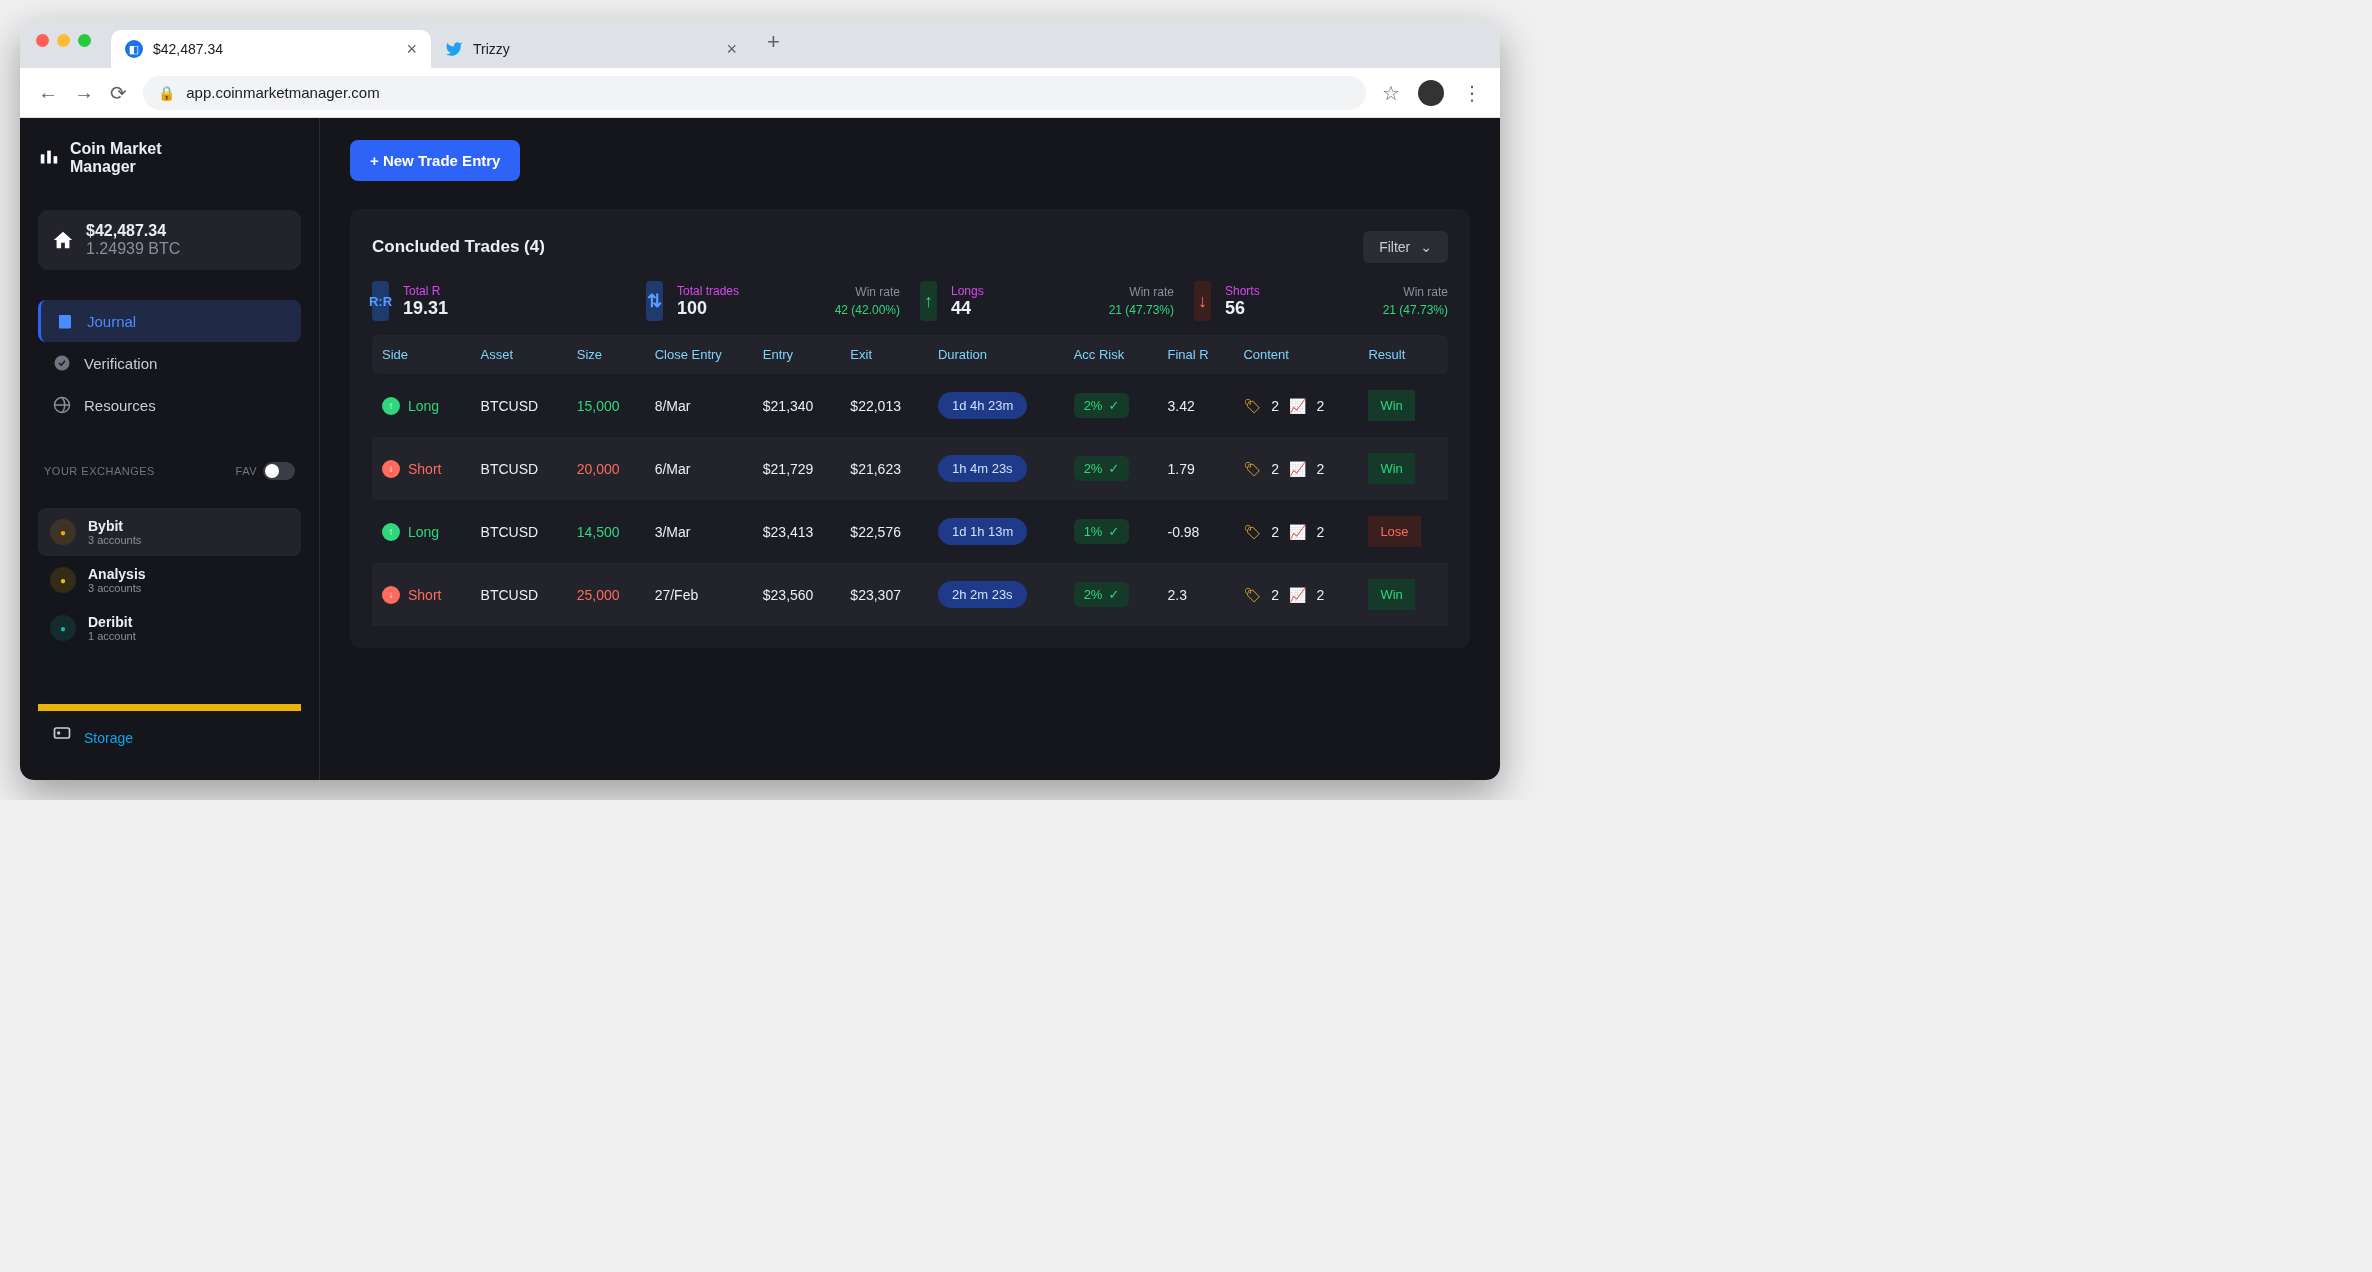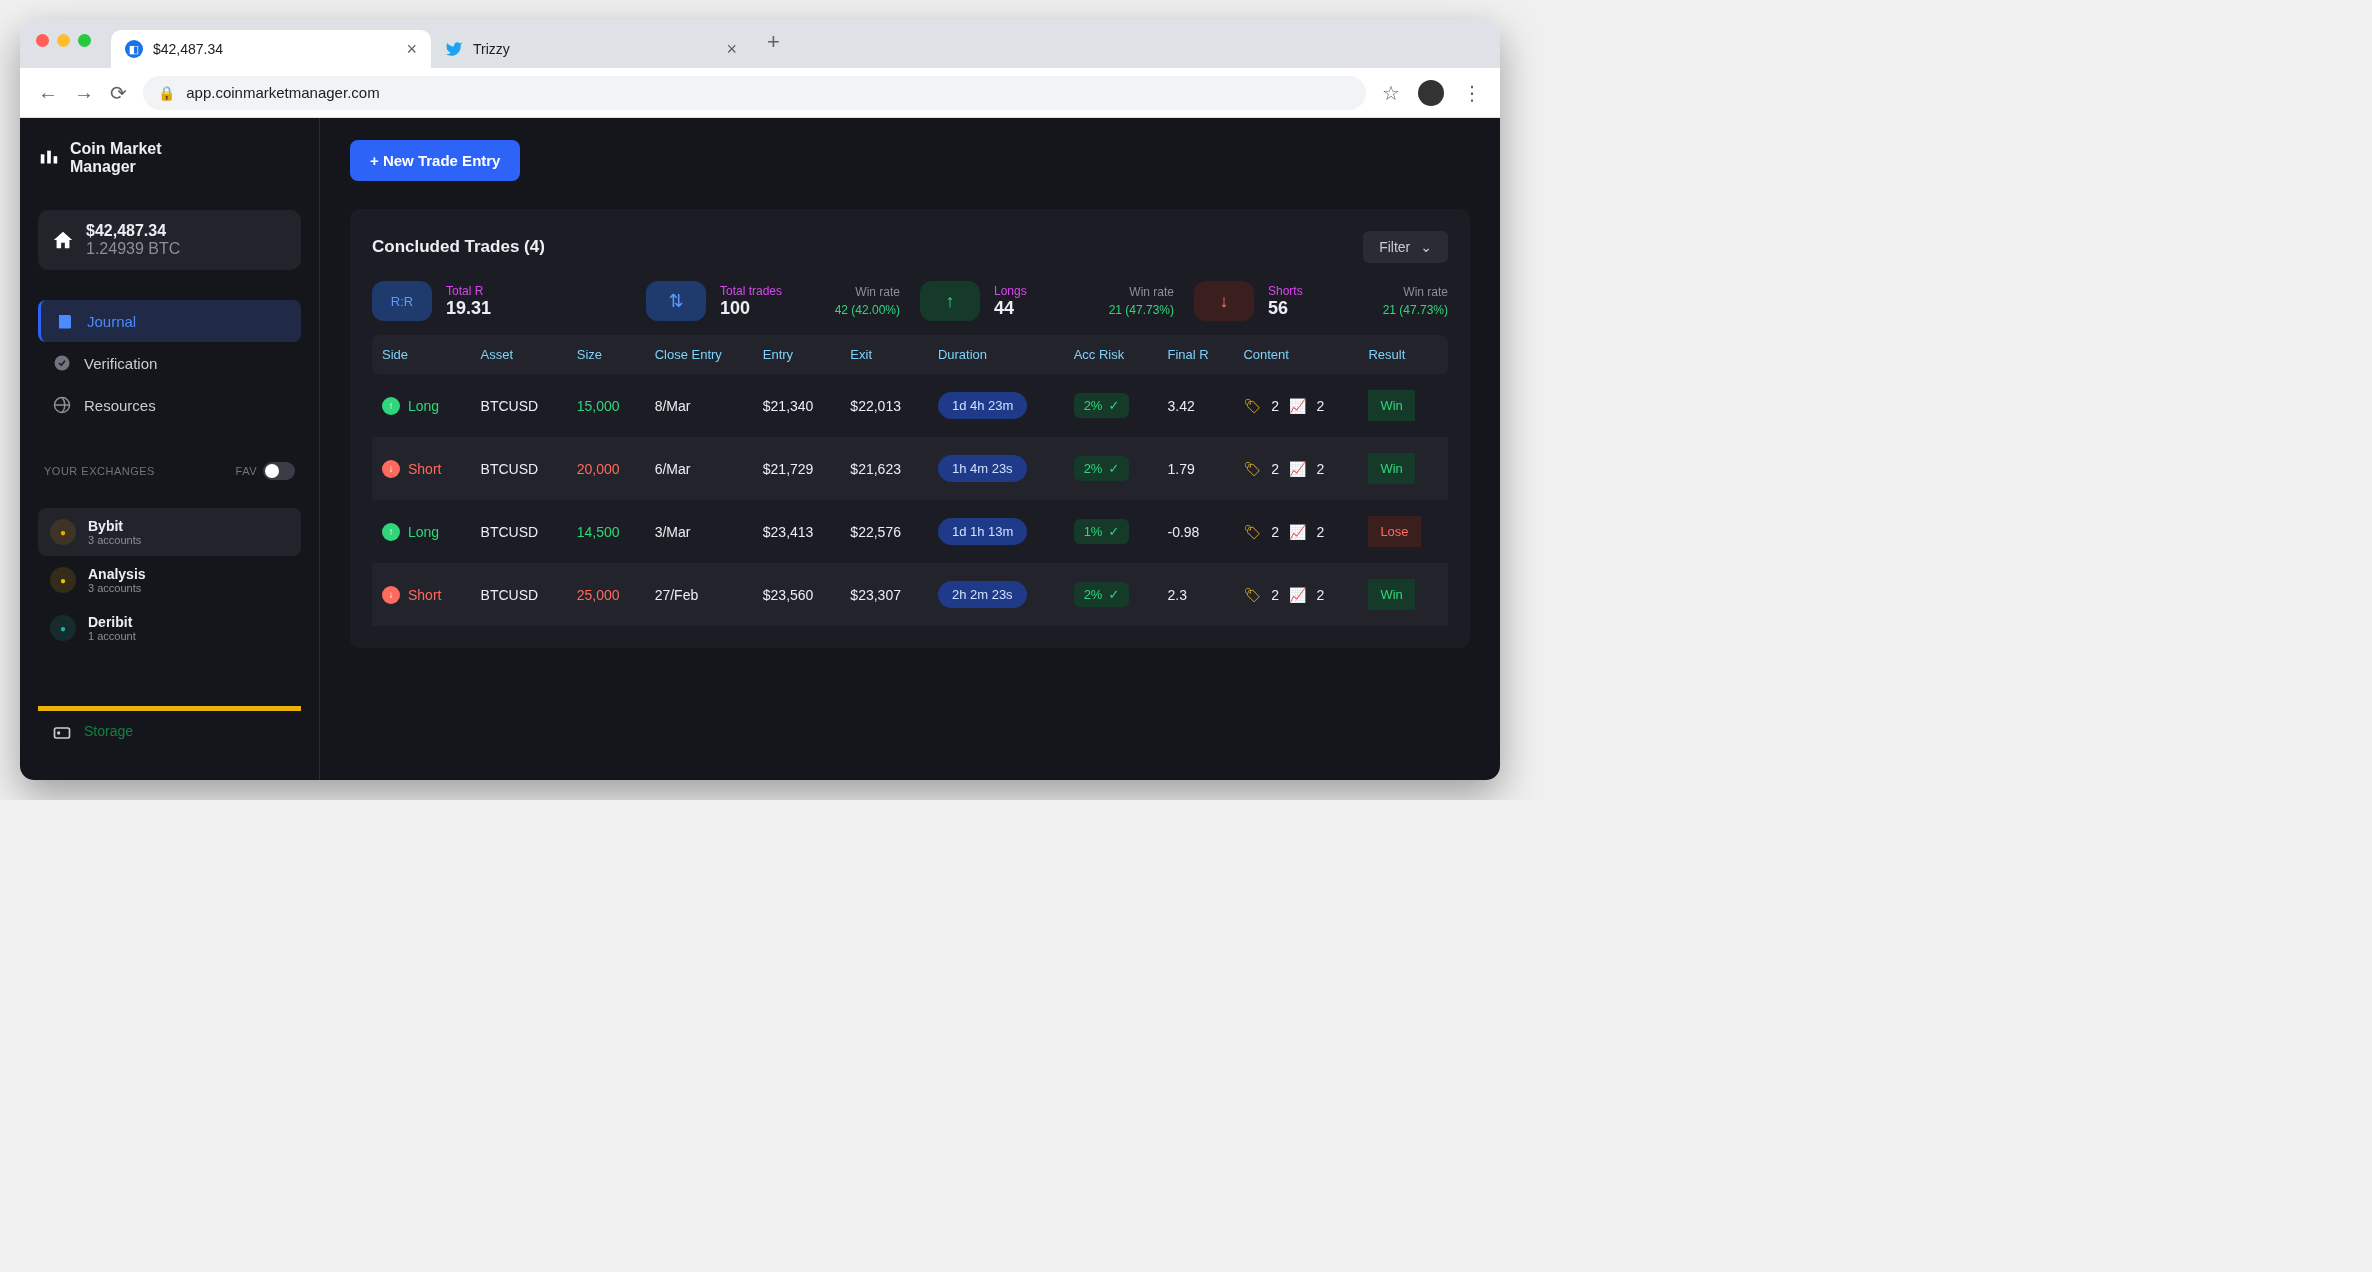--- a/index.html
+++ b/index.html
@@ -33,34 +33,34 @@
 .nav-ic{width:20px;height:20px;display:flex;align-items:center;justify-content:center;}
 .section-label{font-size:11px;letter-spacing:0.5px;color:#71747f;margin:16px 6px 8px;display:flex;align-items:center;justify-content:space-between;}
 .fav-toggle{display:flex;align-items:center;gap:6px;}
 .toggle{width:32px;height:18px;background:#3a3c46;border-radius:10px;position:relative;}
 .toggle::after{content:"";position:absolute;width:14px;height:14px;background:#fff;border-radius:50%;top:2px;left:2px;}
 .exchange{display:flex;align-items:center;gap:12px;padding:10px 12px;border-radius:8px;}
 .exchange.active{background:#22232b;}
 .ex-ic{width:26px;height:26px;border-radius:50%;display:flex;align-items:center;justify-content:center;font-size:10px;}
 .ex-name{font-size:14px;font-weight:600;}
 .ex-sub{font-size:11px;color:#8b8e9a;}
-.storage-item{display:flex;align-items:flex-start;gap:12px;padding:12px 14px;margin-top:auto;font-size:14px;color:#15803d;border-top:5px solid #eab308;}
+.storage-item{display:flex;align-items:flex-end;gap:12px;padding:12px 14px;margin-top:auto;font-size:14px;color:#0ea5e9;border-top:7px solid #eab308;}
 .main{flex:1;padding:22px 30px;overflow:auto;}
 .main-header{display:flex;justify-content:space-between;align-items:flex-start;margin-bottom:8px;}
 .page-title{font-size:22px;font-weight:700;}
 .new-btn{background:#2d63f6;border:none;color:#fff;font-weight:600;font-size:15px;padding:12px 20px;border-radius:8px;}
 .tabs{display:flex;gap:30px;margin-top:14px;font-size:15px;color:#b8bbc5;}
 .mtab.active{color:#4b8bff;}
 .panel{background:#1c1d24;border-radius:10px;margin-top:28px;padding:22px;}
 .panel-head{display:flex;justify-content:space-between;align-items:center;margin-bottom:18px;}
 .panel-title{font-size:17px;font-weight:700;}
 .filter-btn{background:#2a2b33;border:none;color:#c9ccd6;padding:8px 16px;border-radius:6px;display:flex;align-items:center;gap:10px;font-size:14px;}
 .stats{display:flex;gap:20px;margin-bottom:14px;}
 .stat{display:flex;align-items:center;gap:14px;}
-.stat-ic{width:60px;height:40px;border-radius:12px;display:flex;align-items:center;justify-content:center;font-size:13px;font-weight:400;}
+.stat-ic{width:17px;height:40px;border-radius:4px;display:flex;align-items:center;justify-content:center;font-size:13px;font-weight:700;}
 .stat-ic.rr{background:#1f3a6d;color:#5a9cff;}
 .stat-ic.tt{background:#1f3a6d;color:#5a9cff;font-size:18px;}
 .stat-ic.up{background:#163a2a;color:#2fd67b;font-size:18px;}
 .stat-ic.dn{background:#3b1f1f;color:#ff6b5d;font-size:18px;}
 .stat-lbl{font-size:12px;color:#d946ef;}
 .stat-val{font-size:18px;font-weight:700;}
 .stat-extra{font-size:12px;color:#2fd67b;margin-left:auto;text-align:right;}
 .stat-extra .lbl{color:#8b8e9a;display:block;margin-bottom:4px;}
 .stat-block{flex:1;display:flex;align-items:center;}
 table{width:100%;border-collapse:collapse;}

